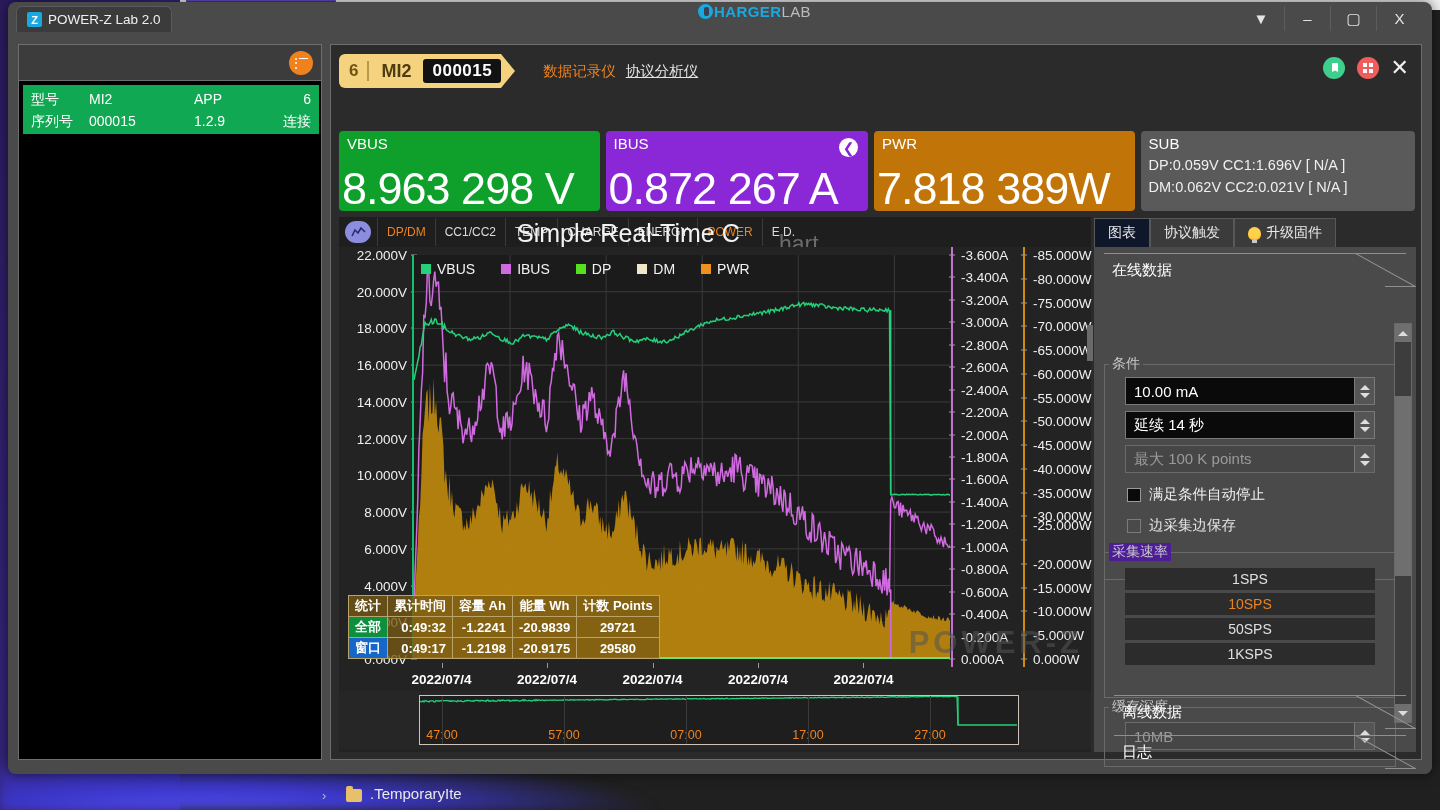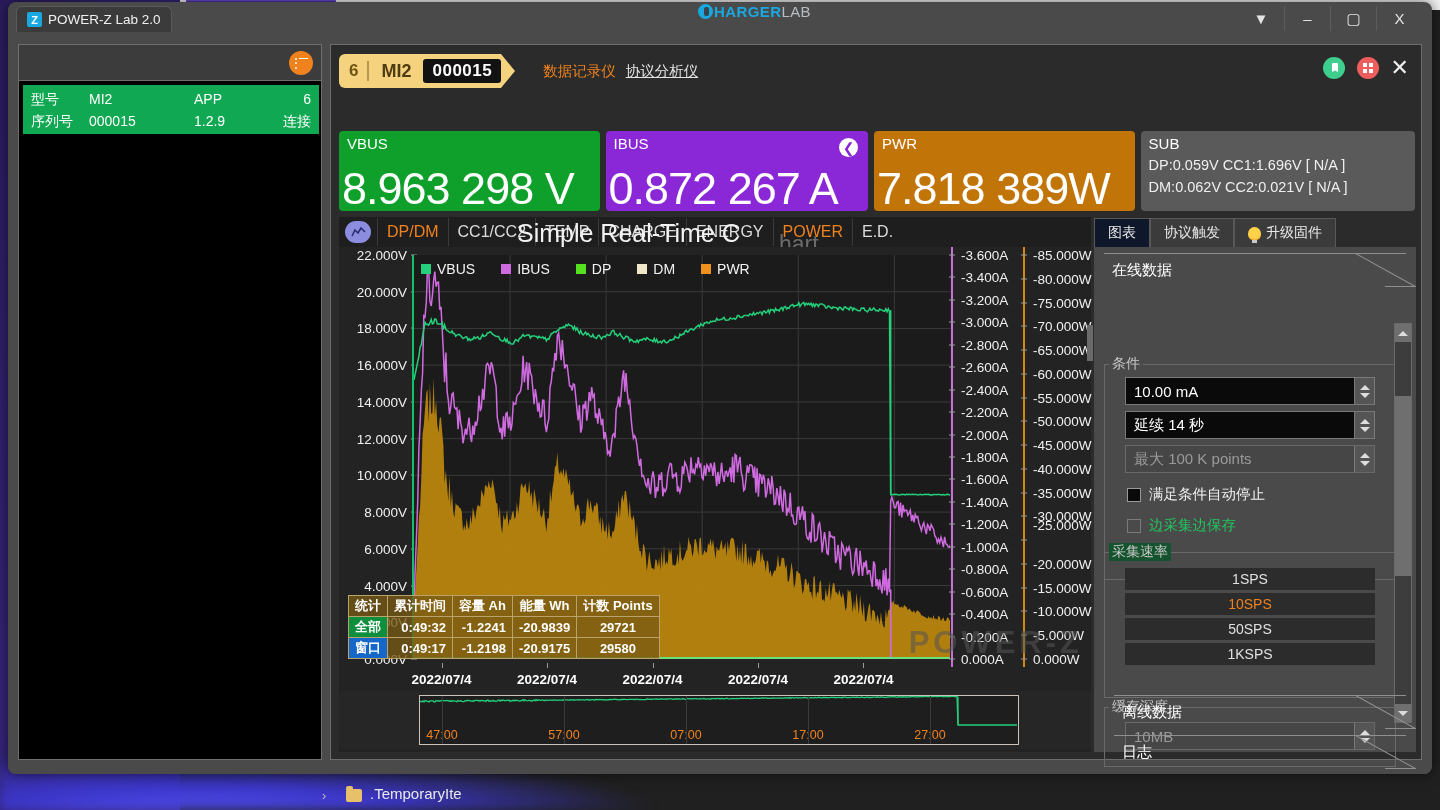--- a/index.html
+++ b/index.html
@@ -119,21 +119,21 @@
      background:#fff; color:#8a28d8; font-size:14px; display:flex;align-items:center;justify-content:center;
      font-weight:bold;}
 
   
   #chartpanel{ position:absolute; left:8px; top:172px; width:752px; height:535px; background:#232323;}
   #charttabs{ position:absolute; left:0; top:0; width:100%; height:30px; display:flex;
      align-items:center; background:#1e1e1e;}
   #charttabs .ci{ width:26px;height:22px;margin:0 6px; border-radius:11px;
      background:#8d8de0; display:flex;align-items:center;justify-content:center;}
   #charttabs .ci svg{ width:15px;height:12px;}
-  .ctab{ height:28px; padding:0 9px; display:flex; align-items:center; font-size:16px;
+  .ctab{ height:28px; padding:0 9px; display:flex; align-items:center; font-size:12px;
      border-left:1px solid #3b3b3b; color:#ddd;}
   .ctab.hot{ color:#f0821e;}
   #chart-overlay-title{ position:absolute; left:178px; top:2px; font-size:25px; color:#f2f2f2;
      white-space:nowrap; pointer-events:none;}
   #chart-overlay-sub{ position:absolute; left:440px; top:14px; font-size:23px; color:#6b6b6b;
      pointer-events:none;}
 
   
   #plot{ position:absolute; left:0; top:30px; width:752px; height:420px; background:#232323;}
   #ytickL{ position:absolute; left:0; top:0; width:72px; height:420px;}
@@ -201,28 +201,28 @@
      border:1px solid #7a7a7a; display:flex; align-items:center; padding-left:8px;
      color:#fff; font-size:15px;}
   .spin.dim{ background:#464646; color:#9a9a9a; border-color:#6a6a6a;}
   .spin .sbtn{ position:absolute; right:0; top:0; width:20px;height:26px; background:#555;
      border-left:1px solid #7a7a7a; display:flex;flex-direction:column;align-items:center;
      justify-content:center; gap:3px;}
   .caret-u,.caret-d{ width:0;height:0;border-left:5px solid transparent;border-right:5px solid transparent;}
   .caret-u{ border-bottom:5px solid #ddd;}
   .caret-d{ border-top:5px solid #ddd;}
   .chkrow{ display:flex; align-items:center; gap:8px; margin:12px 0 0 22px; font-size:14.5px; color:#f0f0f0;}
-  .chkrow.dim{ color:#22c55e;}
+  .chkrow.dim{ color:#e5e5e5;}
   .chkbox{ width:14px;height:14px; background:#0a0a0a; border:1px solid #9a9a9a; display:inline-block;}
   .chkbox.empty{ background:transparent; border-color:#7b7b7b;}
 
   #group-rate{ position:absolute; left:10px; top:305px; width:292px; height:146px;
      border:1px solid #6a6a6a;}
   #group-rate .gtitle{ position:absolute; left:4px; top:-10px; font-size:14px; color:#c9c9c9;
-     background:#14532d; padding:0 3px;}
+     background:#4c1d95; padding:0 3px;}
   .ratebtn{ width:250px; height:22px; margin:3px auto 0; background:#2c2c2c; color:#e0e0e0;
      display:flex; align-items:center; justify-content:center; font-size:14px;}
   .ratebtn.sel{ color:#f0821e;}
   #group-depth{ position:absolute; left:10px; top:460px; width:292px; height:60px; border:1px solid #6a6a6a;}
   #group-depth .gtitle{ position:absolute; left:4px; top:-10px; font-size:14px; color:#c9c9c9;
      background:#4a4a4a; padding:0 3px;}
 
   #rscroll{ position:absolute; right:4px; top:76px; width:18px; height:400px; background:#3d3d3d;
      border:1px solid #6a6a6a;}
   #rscroll .sb-up,#rscroll .sb-dn{ width:100%; height:18px; background:#6f6f6f;

